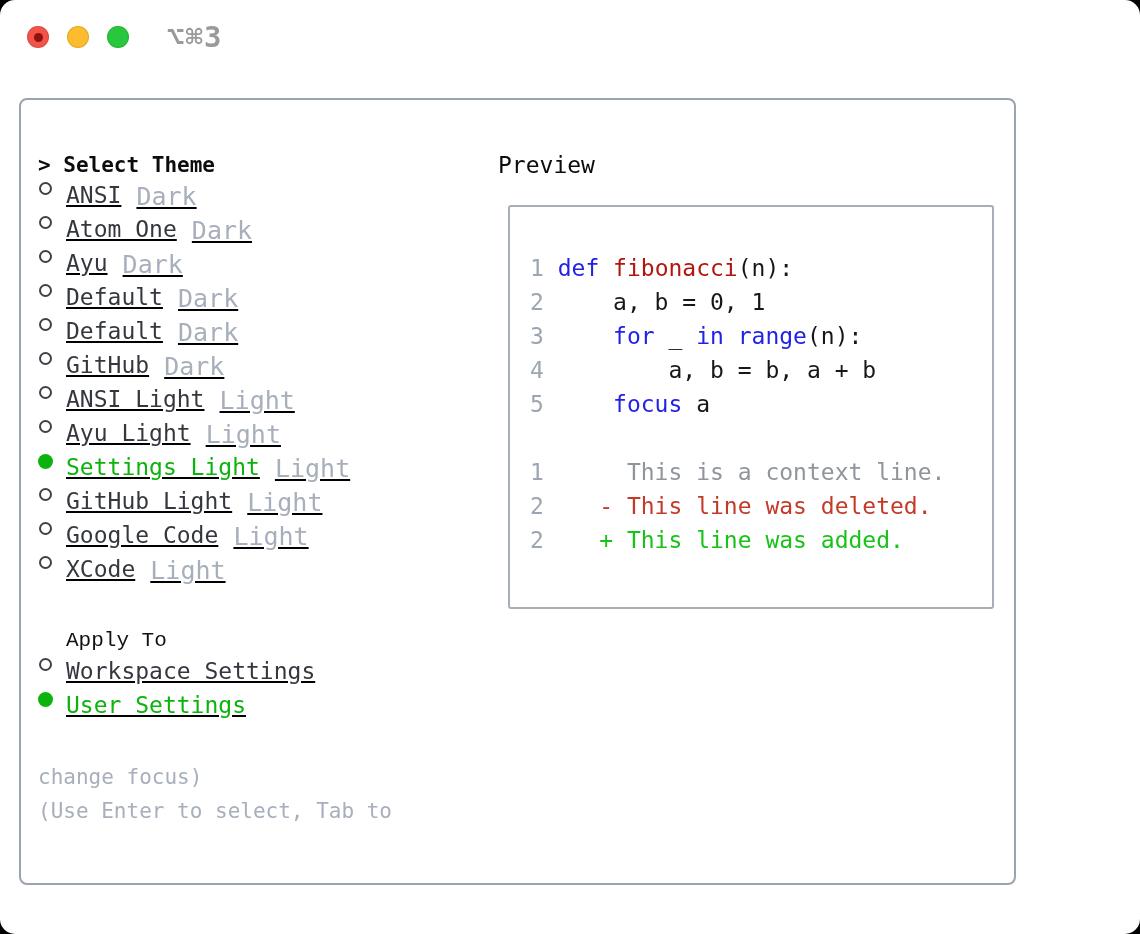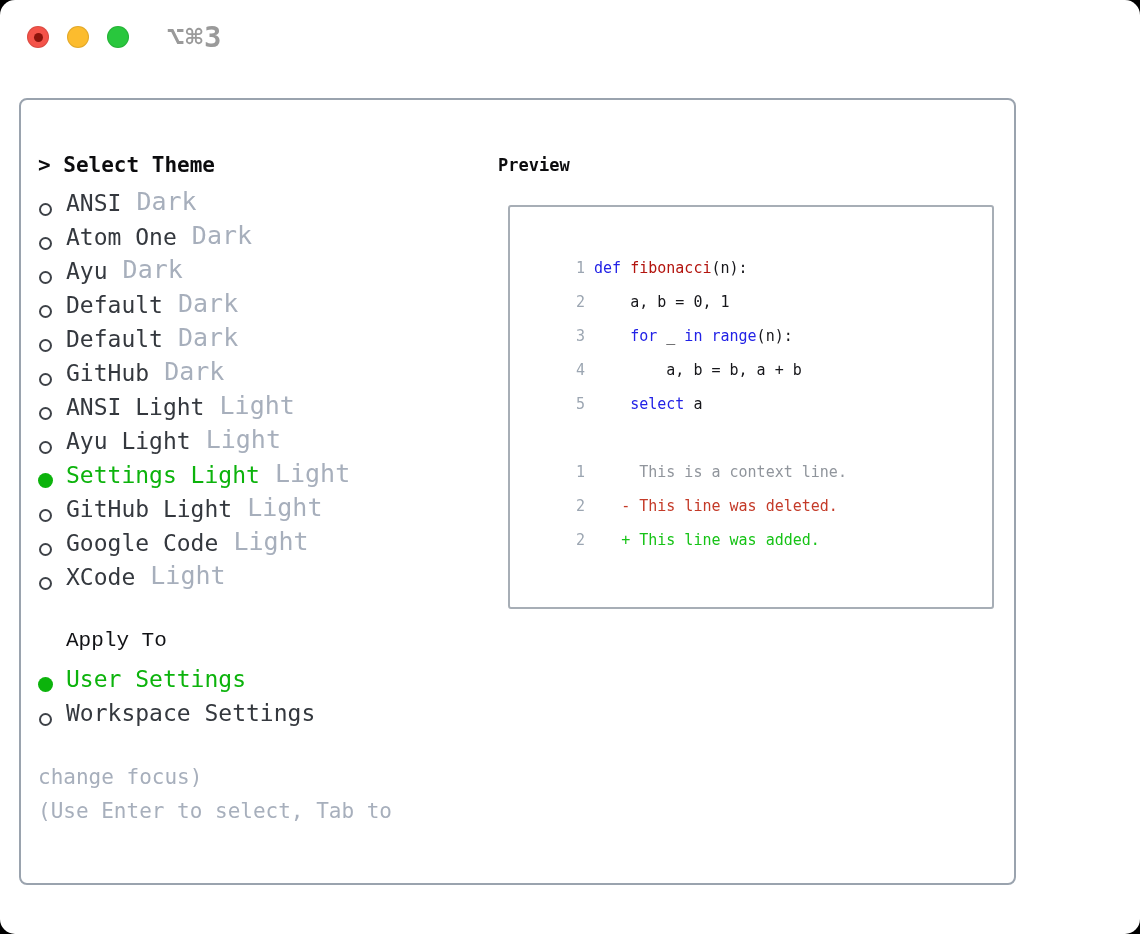--- a/index.html
+++ b/index.html
@@ -20,38 +20,38 @@
                    border-radius:50%; background:var(--light_red_dot,#8c140c); }
   .shortcut { margin-left:38px; font-size:29px; font-weight:700;
               color:var(--symbol,#9a9a9a); letter-spacing:1px; line-height:22px; }
   
   .panel { position:absolute; left:19px; top:98px; width:993px; height:783px;
            border:2px solid var(--panel_border,#9aa3ae); border-radius:8px; }
   .line { height:34px; line-height:34px; font-size:21px; white-space:pre; }
   
   .left-col { position:absolute; left:17px; top:48px; }
   .title-line { font-weight:700; color:var(--header,#0c0c0e); }
-  .row { display:flex; align-items:flex-end; height:34px; }
+  .row { display:flex; align-items:flex-start; height:34px;text-decoration:underline; }
   .radio { box-sizing:border-box; width:13px; height:13px; border-radius:50%;
            border:2px solid #3e4248; margin-left:1px; margin-right:14px; flex:none; }
   .radio.sel { width:15px; height:15px; border:none; margin-left:0; margin-right:13px;
                background:var(--green,#0cb30c); }
   .t-name { font-size:23px; color:var(--item,#34383e); white-space:pre; }
   .t-name.sel { color:var(--green,#0cb30c); }
   .t-variant { font-size:25px; color:var(--muted,#a7afbc); margin-left:1ch; white-space:pre; }
   .apply-title { color:#101114; padding-left:28px;font-family:Liberation Mono, monospace; }
   .hint { color:var(--muted,#a7afbc); }
   
   .preview-title { position:absolute; left:477px; top:48px; height:34px; line-height:34px;
-                   font-size:17px; font-weight:700; color:var(--header,#0c0c0e); }
+                   font-size:23px; font-weight:400; color:var(--header,#0c0c0e); }
   .preview-box { position:absolute; left:487px; top:105px; width:482px; height:400px;
                  border:2px solid var(--box_border,#a7aeb6); border-radius:3px; }
   .code { position:absolute; left:20px; top:44px; }
-  .code-line { height:34px; line-height:34px; font-size:15px; white-space:pre;
-               color:var(--fg,#17171b);margin-left:46px; }
+  .code-line { height:34px; line-height:34px; font-size:23px; white-space:pre;
+               color:var(--fg,#17171b); }
   .lnum { display:inline-block; width:2ch; color:var(--lnum,#9ca6b2); }
   .c-kw  { color:var(--kw,#2222e6); }
   .c-fn  { color:var(--fn,#b3140e); }
   .c-df  { color:var(--fg,#17171b); }
   .c-ctx { color:var(--ctx,#90959c);text-align:center; }
   .c-del { color:var(--del,#c43a28); }
   .c-add { color:var(--add,#16c316); }
 </style>
 </head>
 <body>
@@ -129,41 +129,41 @@
         </div>
       <div class="row">
           <span class="radio"></span>
           <span class="t-name">XCode</span>
           <span class="t-variant">Light</span>
         </div>
 
       <div class="line"></div>
       <div class="line apply-title">Apply To</div>
       <div class="row">
+          <span class="radio"></span>
+          <span class="t-name">Workspace Settings</span>
+        </div>
+      <div class="row">
           <span class="radio sel"></span>
           <span class="t-name sel">User Settings</span>
-        </div>
-      <div class="row">
-          <span class="radio"></span>
-          <span class="t-name">Workspace Settings</span>
         </div>
       <div class="line"></div>
       <div class="line hint">change focus)</div>
       <div class="line hint">(Use Enter to select, Tab to</div>
     </div>
 
     <div class="preview-title">Preview</div>
 
     <div class="preview-box">
       <div class="code">
         <div class="code-line"><span class="lnum">1</span><span class="c-kw">def</span><span class="c-df"> </span><span class="c-fn">fibonacci</span><span class="c-df">(n):</span></div>
         <div class="code-line"><span class="lnum">2</span><span class="c-df">    a, b = 0, 1</span></div>
         <div class="code-line"><span class="lnum">3</span><span class="c-df">    </span><span class="c-kw">for</span><span class="c-df"> _ </span><span class="c-kw">in</span><span class="c-df"> </span><span class="c-kw">range</span><span class="c-df">(n):</span></div>
         <div class="code-line"><span class="lnum">4</span><span class="c-df">        a, b = b, a + b</span></div>
-        <div class="code-line"><span class="lnum">5</span><span class="c-df">    </span><span class="c-kw">select</span><span class="c-df"> a</span></div>
+        <div class="code-line"><span class="lnum">5</span><span class="c-df">    </span><span class="c-kw">focus</span><span class="c-df"> a</span></div>
         <div class="code-line"></div>
         <div class="code-line"><span class="lnum">1</span><span class="c-ctx">     This is a context line.</span></div>
         <div class="code-line"><span class="lnum">2</span><span class="c-del">   - This line was deleted.</span></div>
         <div class="code-line"><span class="lnum">2</span><span class="c-add">   + This line was added.</span></div>
       </div>
     </div>
 
   </div>
 </div>
 

